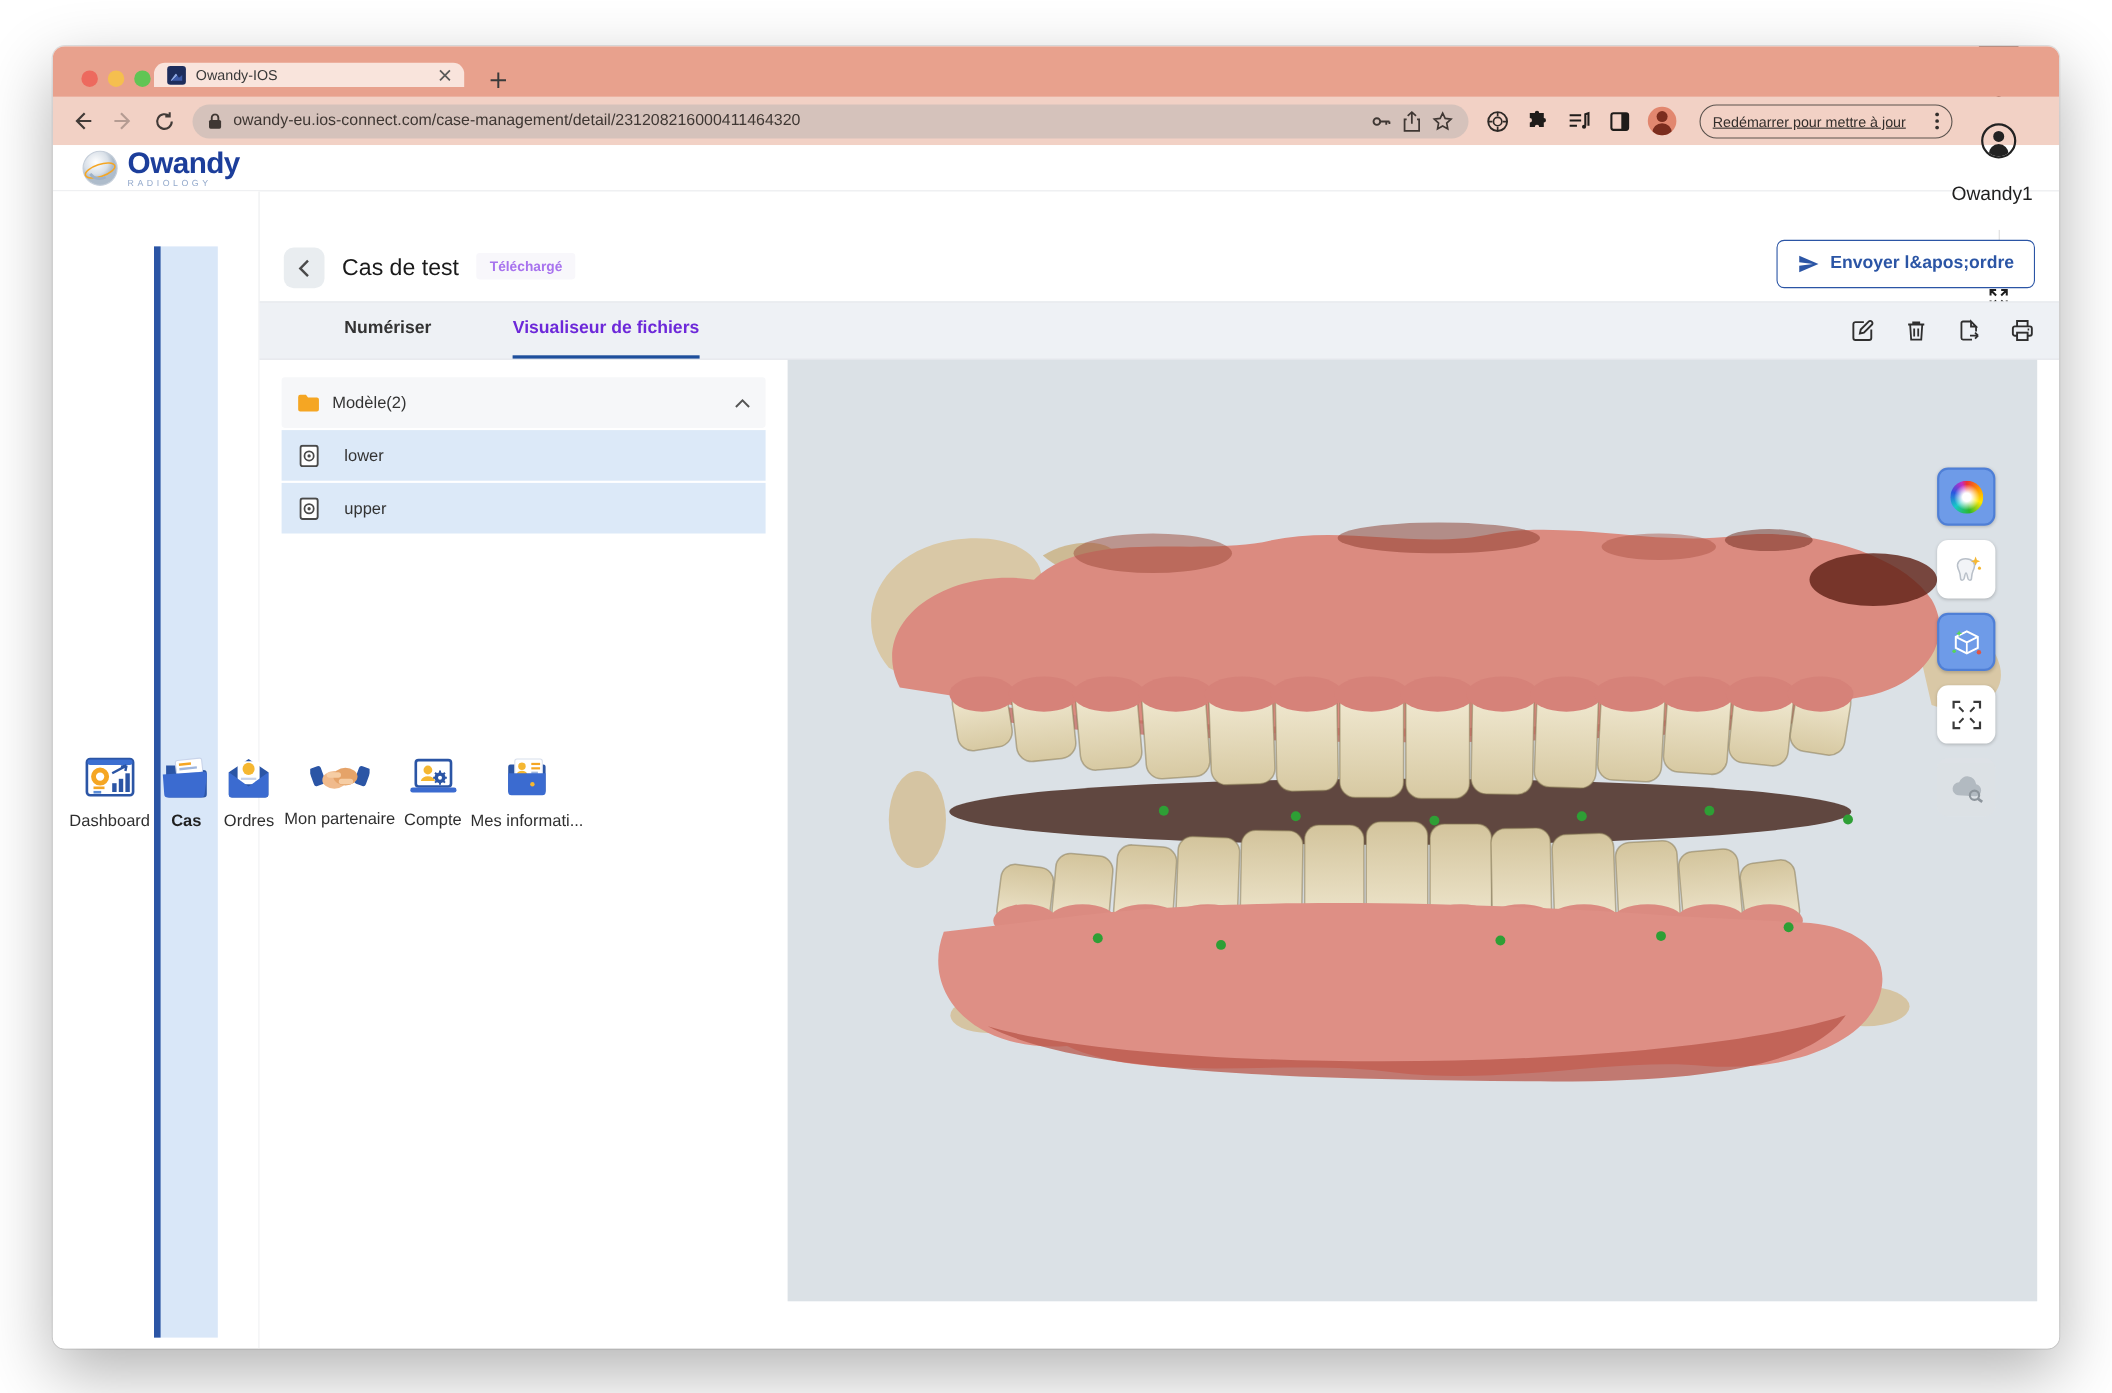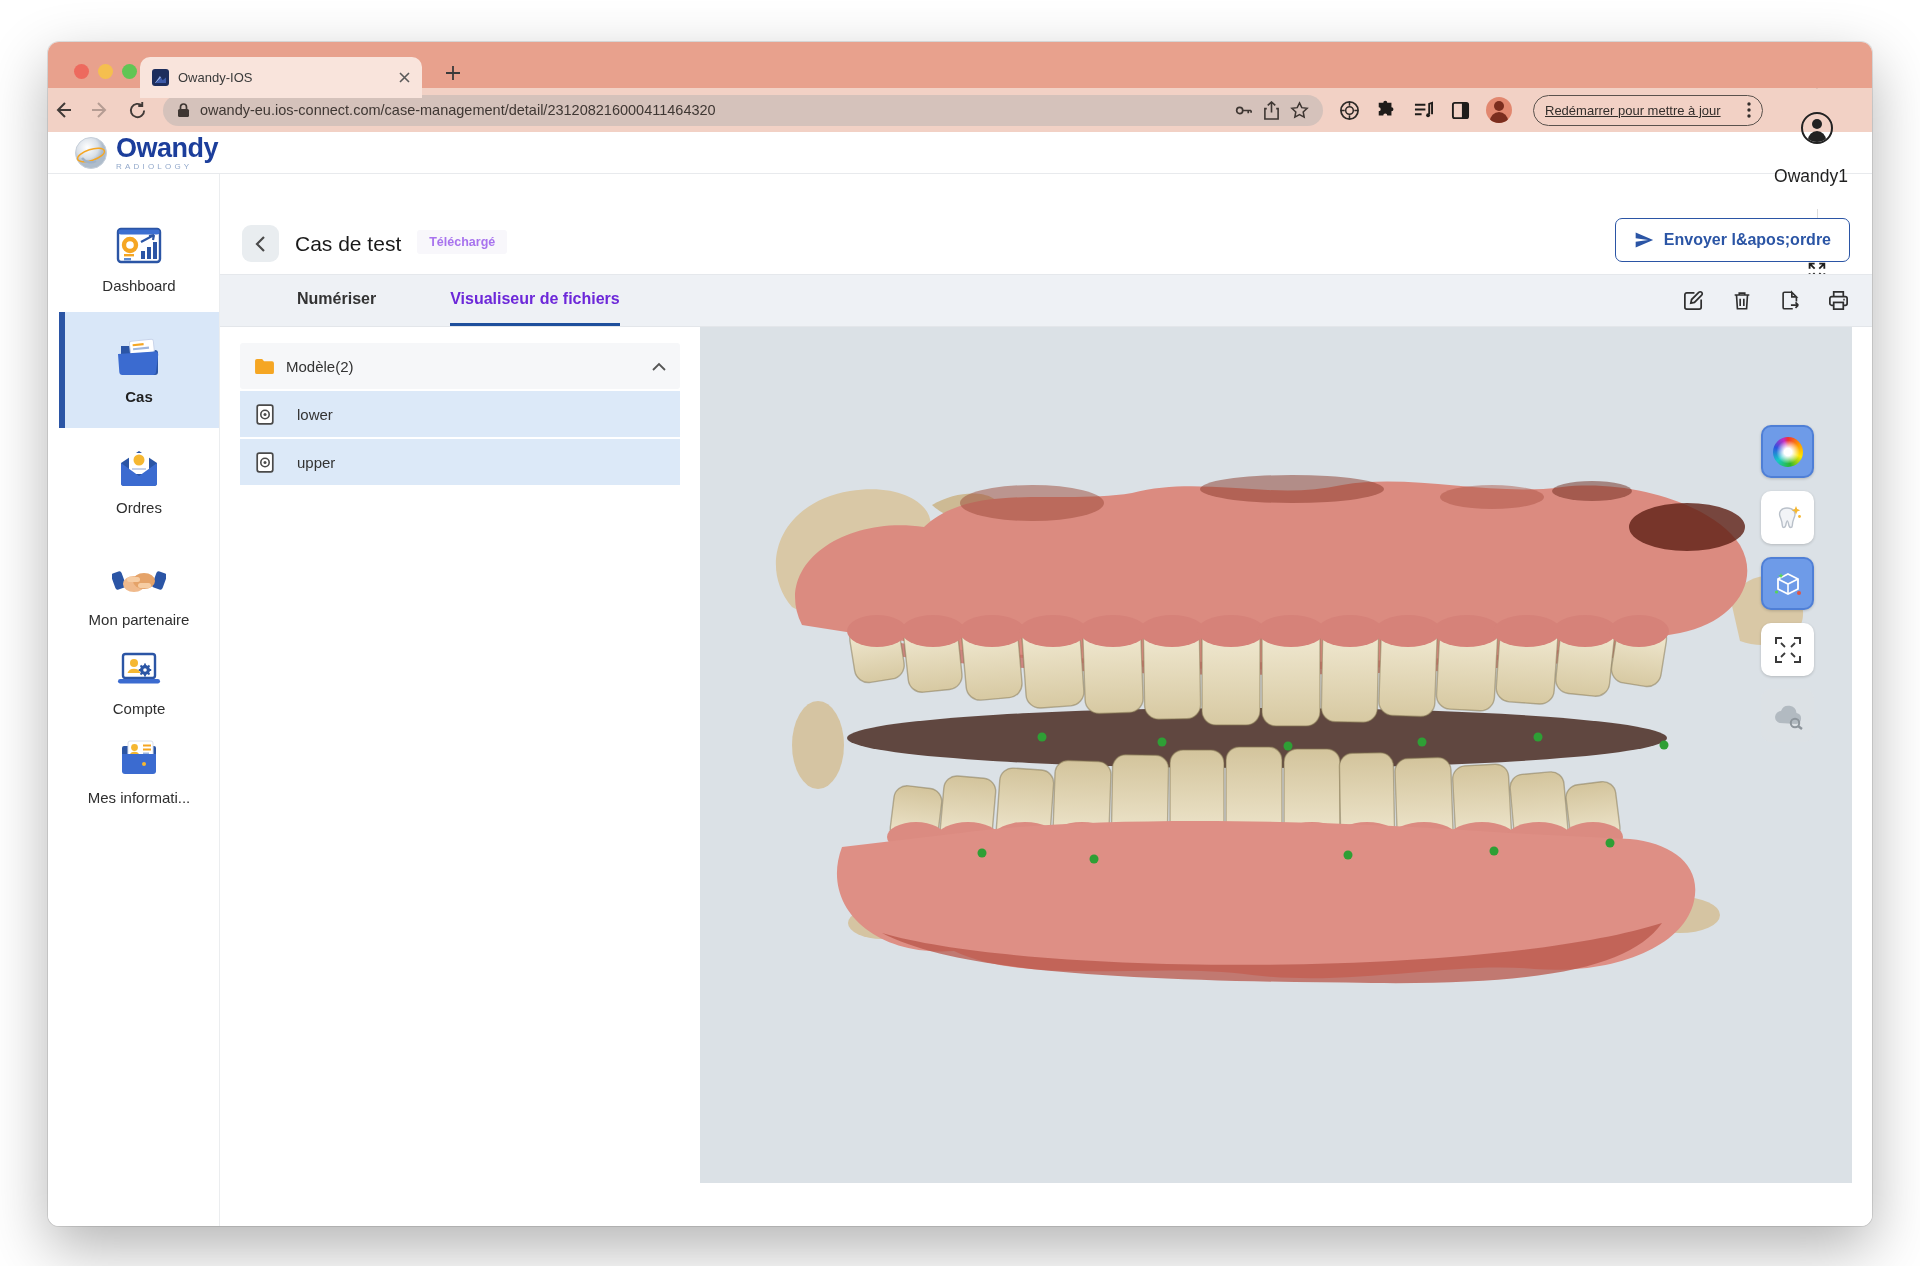--- a/index.html
+++ b/index.html
@@ -6,29 +6,29 @@
   html,body { width:1920px; height:1266px; background:#ffffff; font-family:"Liberation Sans", sans-serif; overflow:hidden; }
 
   .window { position:absolute; left:48px; top:42px; width:1824px; height:1184px; border-radius:11px; overflow:hidden;
             background:#fff; box-shadow:0 22px 60px rgba(0,0,0,.30), 0 0 0 1px rgba(0,0,0,.10); display:flex; flex-direction:column; }
 
   
   .tabstrip { height:46px; background:#E8A18D; position:relative; flex:0 0 auto; }
   .traffic { position:absolute; left:26px; top:22px; display:flex; gap:9px; }
   .tl { width:15px; height:15px; border-radius:50%; }
   .tl.red{background:#ED6A5E;} .tl.yellow{background:#F5BF4F;} .tl.green{background:#61C554;}
-  .tab { position:absolute; left:92px; top:15px; width:282px; height:41px; background:#F9E4DC; border-radius:10px 10px 0 0;
+  .tab { position:absolute; left:92px; top:15px; width:282px; height:22px; background:#F9E4DC; border-radius:10px 10px 0 0;
          display:flex; align-items:center; padding:0 12px; gap:9px; }
   .tab-title { font-size:13px; color:#3A3A3A; flex:1; white-space:nowrap; overflow:hidden; }
   .favicon { width:17px; height:17px; border-radius:3px; background:#1d2d5c; position:relative; flex:0 0 auto; }
   .favicon:after{ content:""; position:absolute; left:3px; top:7px; width:11px; height:7px;
                   background:linear-gradient(135deg,#8fa8e0 40%,#3d5aa8 40%); clip-path:polygon(0 100%,45% 0,70% 60%,100% 20%,100% 100%); }
   .newtab { position:absolute; left:392px; top:18px; width:26px; height:26px; display:flex; align-items:center; justify-content:center; }
 
-  .urlrow { height:44px; background:#F2D1C5; display:flex; align-items:center; padding:0 4px; gap:15px; flex:0 0 auto; }
+  .urlrow { height:44px; background:#F2D1C5; display:flex; align-items:center; padding:0 16px; gap:15px; flex:0 0 auto; }
   .navic { width:22px; height:22px; flex:0 0 auto; display:flex; align-items:center; justify-content:center; }
   .urlpill { height:31px; flex:0 0 1160px; background:#D5C2BB; border-radius:16px; display:flex; align-items:center; padding:0 14px; gap:10px; }
   .urltext { font-size:14.5px; color:#3F3733; flex:1; white-space:nowrap; overflow:hidden; }
   .updatepill { margin-left:6px; height:31px; border:1.5px solid #5A524D; border-radius:16px; display:flex; align-items:center;
                 gap:26px; padding:0 11px; color:#332E2B; font-size:13px; white-space:nowrap;text-decoration:underline; }
   .bravatar { width:26px; height:26px; border-radius:50%; background:#E2876F; position:relative; overflow:hidden; flex:0 0 auto;}
   .bravatar:before{content:"";position:absolute;left:8px;top:4px;width:10px;height:10px;border-radius:50%;background:#7B2D1E;}
   .bravatar:after{content:"";position:absolute;left:4px;top:15px;width:18px;height:12px;border-radius:9px 9px 0 0;background:#7B2D1E;}
 
   
@@ -40,21 +40,21 @@
   .hright { margin-left:auto; display:flex; align-items:center; gap:22px;flex-direction:column; }
   .loglink { font-size:16px; font-weight:800; color:#1F1F1F; border-bottom:2.5px solid #1F1F1F; padding-bottom:1px; letter-spacing:.5px; }
   .uavatar { width:32px; height:32px; border-radius:50%; border:2px solid #222; position:relative; overflow:hidden; }
   .uavatar:before{content:"";position:absolute;left:9px;top:5px;width:10px;height:10px;border-radius:50%;background:#222;}
   .uavatar:after{content:"";position:absolute;left:5px;top:17px;width:18px;height:11px;border-radius:9px 9px 0 0;background:#222;}
   .uname { font-size:17.5px; color:#1F1F1F; margin-left:-12px; }
   .vdiv { width:1px; height:28px; background:#DDD; }
 
   
   .bodysplit { flex:1; display:flex; min-height:0; }
-  .sidebar { width:172px; background:#fff; border-right:1px solid #EBEDEF; padding-top:42px; display:flex; flex-direction:column;padding-left:11px; }
+  .sidebar { width:188px; background:#fff; border-right:1px solid #EBEDEF; padding-top:42px; display:flex; flex-direction:row;padding-left:11px; }
   .sbitem { position:relative; min-height:88px; display:flex; flex-direction:column; align-items:center; justify-content:center; gap:9px; padding:10px 4px; }
   .sbitem .sblabel { font-size:15px; color:#2F2F2F; white-space:nowrap; }
   .sbitem.active { background:#D9E7F8; min-height:116px; margin:8px 0 10px 0; }
   .sbitem.active:before { content:""; position:absolute; left:0; top:0; bottom:0; width:6px; background:#2B55A5; }
   .sbitem.active .sblabel { font-weight:bold; color:#1F1F1F; }
   .sbgap { height:26px; }
 
   .main { flex:1; display:flex; flex-direction:column; min-width:0; }
 
   .caseheader { height:100px; display:flex; align-items:flex-end; padding:0 22px 12px 22px; gap:16px; flex:0 0 auto; }

